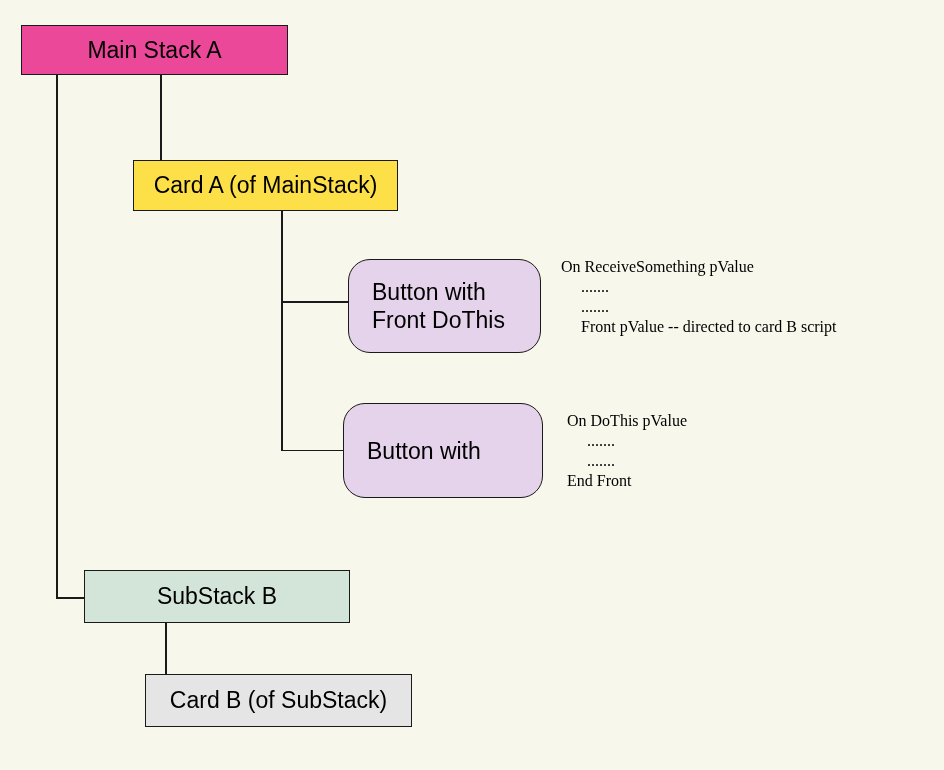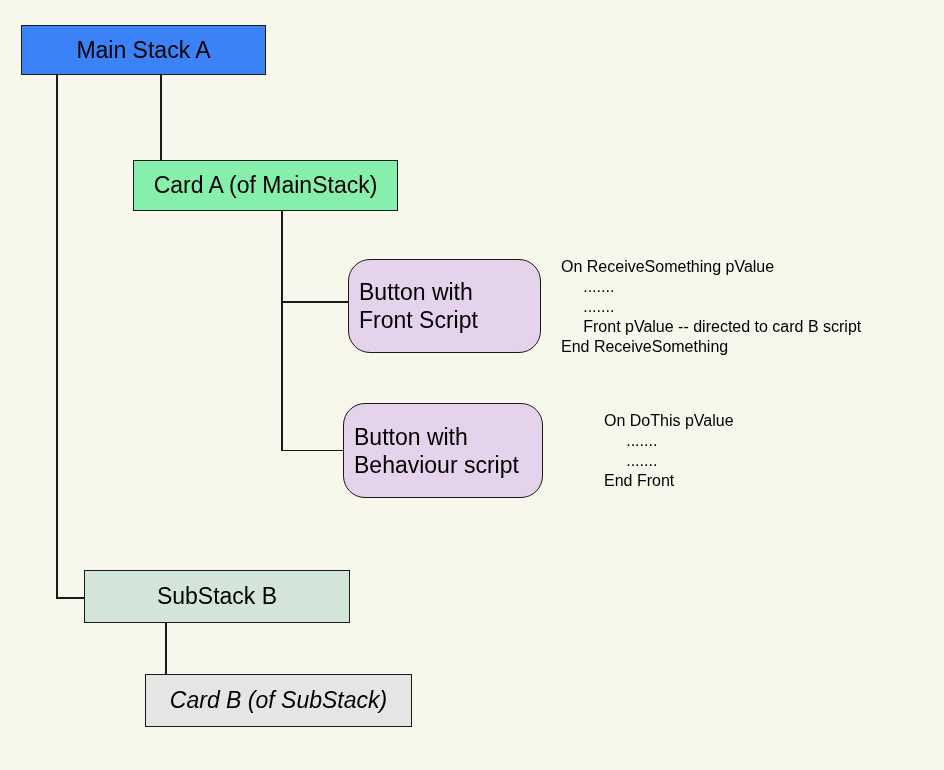--- a/index.html
+++ b/index.html
@@ -20,81 +20,79 @@
     flex-direction: column;
     align-items: center;
     justify-content: center;
     font-size: 23px;
     line-height: 27px;
     white-space: nowrap;
   }
   .node.btn {
     border-radius: 22px;
     align-items: flex-start;
-    padding-left: 10px;
+    padding-left: 23px;
     line-height: 28px;
   }
   .connector {
     position: absolute;
     background: #1a1a1a;
   }
   .script {
     position: absolute;
     font-size: 16px;
     line-height: 20px;
   }
-  .script-line { white-space: pre; }
+  .script-line { white-space: pre; font-family: Liberation Serif, serif; }
 </style>
 </head>
 <body>
 
 <div class="canvas" style="background-color: rgb(248, 247, 236);">
 
   <div class="connector" style="left:56px; top:75px; width:1.5px; height:523.5px;"></div>
   <div class="connector" style="left:56px; top:597px; width:28px; height:1.5px;"></div>
   <div class="connector" style="left:160px; top:75px; width:1.5px; height:85px;"></div>
   <div class="connector" style="left:281px; top:211px; width:1.5px; height:240px;"></div>
   <div class="connector" style="left:281px; top:301px; width:67px; height:1.5px;"></div>
   <div class="connector" style="left:281px; top:449.5px; width:62px; height:1.5px;"></div>
   <div class="connector" style="left:165px; top:623px; width:1.5px; height:52px;"></div>
 
-  <div class="node" style="left: 21px; top: 25px; width: 245px; height: 50px; background-color: #3b82f6;">
+  <div class="node" style="left: 21px; top: 25px; width: 267px; height: 50px; background-color: #ec4899;">
     <span>Main Stack A</span>
   </div>
 
-  <div class="node" style="left: 133px; top: 160px; width: 265px; height: 51px; background-color: #86efac;">
+  <div class="node" style="left: 133px; top: 160px; width: 265px; height: 51px; background-color: #fde047;">
     <span>Card A (of MainStack)</span>
   </div>
 
   <div class="node btn" style="left: 348px; top: 259px; width: 193px; height: 94px; background-color: rgb(229, 210, 235);">
     <span>Button with</span>
-    <span>Front Script</span>
+    <span>Front DoThis</span>
   </div>
 
   <div class="node btn" style="left: 343px; top: 403px; width: 200px; height: 95px; background-color: rgb(229, 210, 235);">
     <span>Button with</span>
-    <span>Behaviour script</span>
   </div>
 
   <div class="node" style="left: 84px; top: 570px; width: 266px; height: 53px; background-color: rgb(211, 229, 217);">
     <span>SubStack B</span>
   </div>
 
-  <div class="node" style="left: 145px; top: 674px; width: 267px; height: 53px; background-color: rgb(229, 229, 229); font-style: italic;">
+  <div class="node" style="left: 145px; top: 674px; width: 267px; height: 53px; background-color: rgb(229, 229, 229);">
     <span>Card B (of SubStack)</span>
   </div>
 
   <div class="script" style="left:561px; top:257px;">
     <div class="script-line">On ReceiveSomething pValue</div>
     <div class="script-line">     .......</div>
     <div class="script-line">     .......</div>
     <div class="script-line">     Front pValue -- directed to card B script</div>
-    <div class="script-line">End ReceiveSomething</div>
   </div>
 
-  <div class="script" style="left:604px; top:411px;">
+  <div class="script" style="left:567px; top:411px;">
     <div class="script-line">On DoThis pValue</div>
     <div class="script-line">     .......</div>
     <div class="script-line">     .......</div>
     <div class="script-line">End Front</div>
   </div>
 
 </div>
 
 </body></html>

